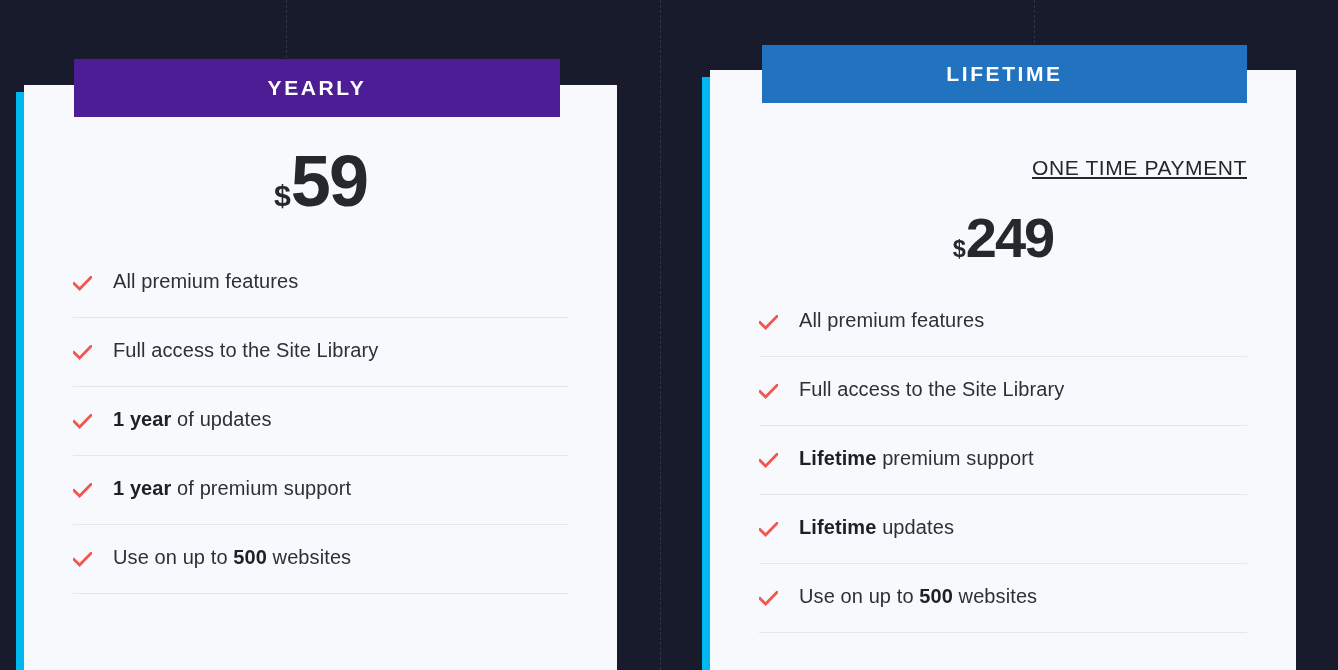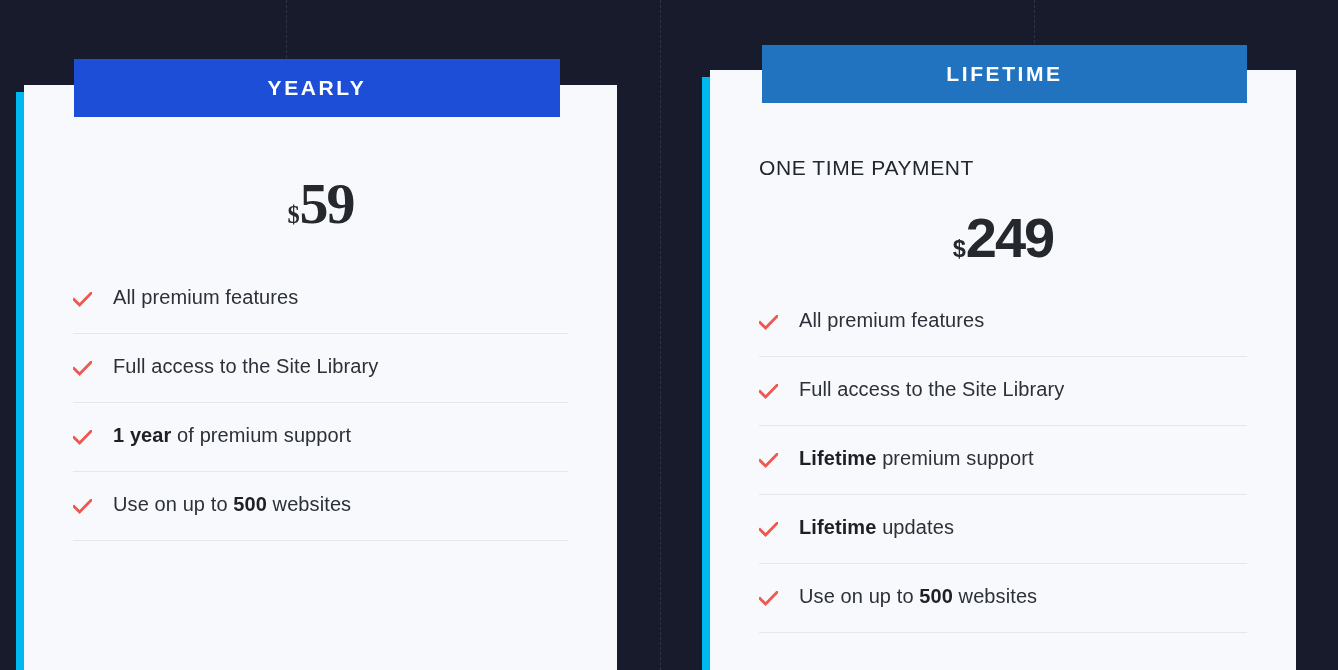--- a/index.html
+++ b/index.html
@@ -63,21 +63,21 @@
   .stripe-yearly {
     left: 16px;
     top: 92px;
     height: 578px;
   }
   .head-yearly {
     left: 74px;
     top: 59px;
     width: 486px;
     height: 58px;
-    background: #1d4ed8;
+    background: #4c1d95;
     font-size: 21px;
   }
 
   
   .card-lifetime {
     left: 710px;
     top: 70px;
     width: 586px;
     height: 600px;
   }
@@ -99,46 +99,47 @@
   .card-body {
     position: absolute;
     left: 0;
     top: 0;
     width: 100%;
     height: 100%;
     padding: 0 49px;
   }
 
   .subtitle {
-    text-align: left;
+    text-align: right;
     color: #22262f;
     font-size: 21px;
     letter-spacing: .6px;
     font-weight: normal;
+    text-decoration: underline;
   }
 
   .price {
     text-align: center;
     color: #25282d;
     line-height: 1;
     white-space: nowrap;
   }
   .price .cur {
     font-size: 0.42em;
     font-weight: bold;
     vertical-align: baseline;
     letter-spacing: 0;
   }
   .price .amt {
     font-size: 1em;
     font-weight: bold;
     letter-spacing: -2px;
   }
 
-  .price-yearly { font-size: 58px; margin-top: 90px; font-family: Liberation Serif, serif; }
+  .price-yearly { font-size: 72px; margin-top: 60px; }
   .price-lifetime { font-size: 56px; margin-top: 30px; }
 
   .subtitle-lifetime { margin-top: 86px; }
 
   .features { list-style: none; }
   .features-yearly { margin-top: 54px; }
   .features-lifetime { margin-top: 44px; }
 
   .feature {
     display: flex;
@@ -200,20 +201,28 @@
               </svg>
           </span>
           <span class="feature-text"><span></span><b></b><span>Full access to the Site Library</span></span>
         </li>
         <li class="feature">
           <span class="check-icon">
             <svg viewBox="0 0 19 15">
                 <path d="M1 7.4 L6.6 13 L18 1.3" fill="none" stroke="#f0574e" stroke-width="2.8" stroke-linecap="square" stroke-linejoin="miter"></path>
               </svg>
           </span>
+          <span class="feature-text"><span></span><b>1 year</b><span> of updates</span></span>
+        </li>
+        <li class="feature">
+          <span class="check-icon">
+            <svg viewBox="0 0 19 15">
+                <path d="M1 7.4 L6.6 13 L18 1.3" fill="none" stroke="#f0574e" stroke-width="2.8" stroke-linecap="square" stroke-linejoin="miter"></path>
+              </svg>
+          </span>
           <span class="feature-text"><span></span><b>1 year</b><span> of premium support</span></span>
         </li>
         <li class="feature">
           <span class="check-icon">
             <svg viewBox="0 0 19 15">
                 <path d="M1 7.4 L6.6 13 L18 1.3" fill="none" stroke="#f0574e" stroke-width="2.8" stroke-linecap="square" stroke-linejoin="miter"></path>
               </svg>
           </span>
           <span class="feature-text"><span>Use on up to </span><b>500</b><span> websites</span></span>
         </li>

